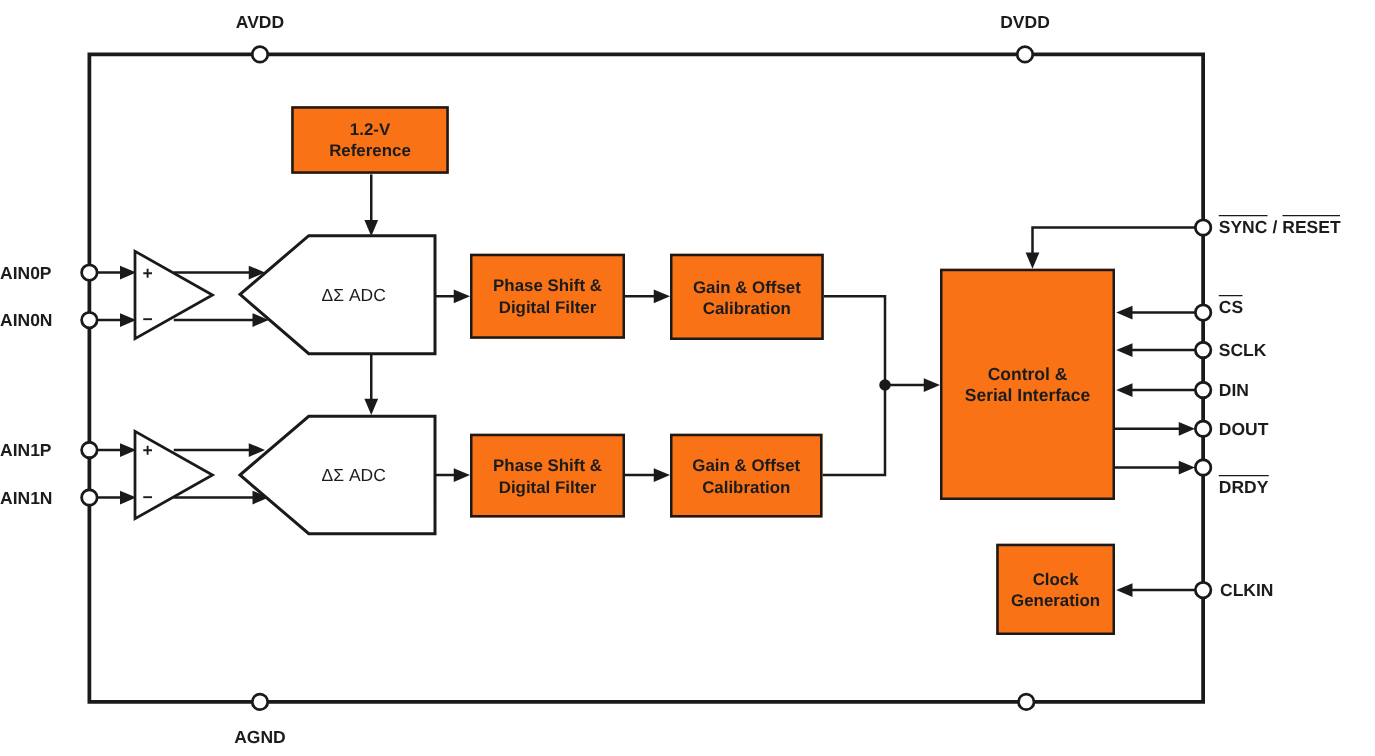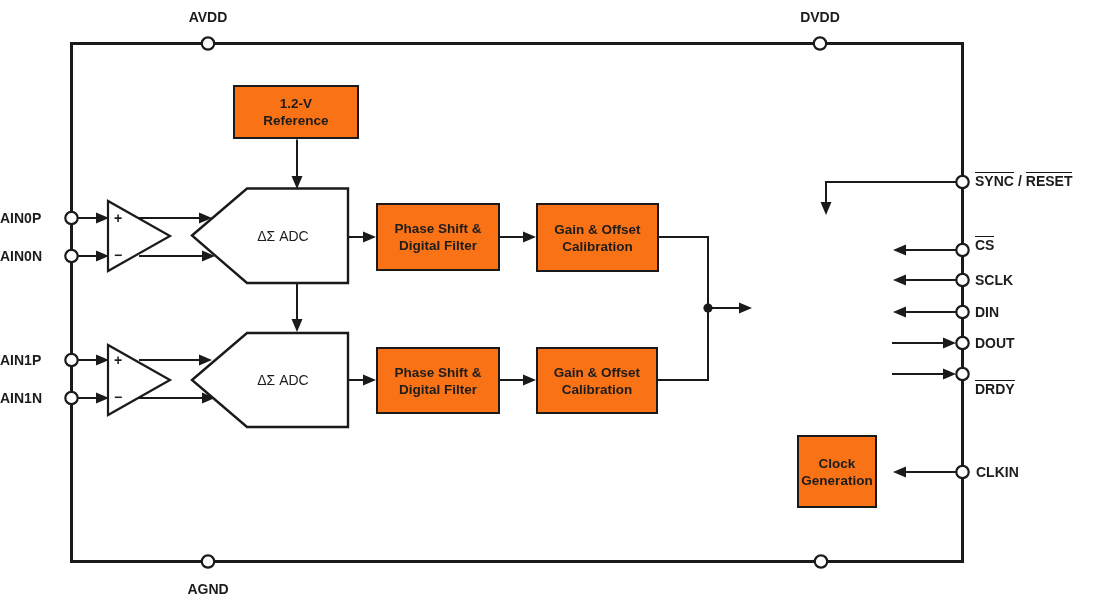--- a/index.html
+++ b/index.html
@@ -128,21 +128,23 @@
   <div class="box" style="left:233px; top:85px;  width:126px; height:54px;">1.2-V
 Reference</div>
   <div class="box" style="left:376px; top:203px; width:124px; height:68px;">Phase Shift &amp;
 Digital Filter</div>
   <div class="box" style="left:536px; top:203px; width:123px; height:69px;">Gain &amp; Offset
 Calibration</div>
   <div class="box" style="left:376px; top:347px; width:124px; height:67px;">Phase Shift &amp;
 Digital Filter</div>
   <div class="box" style="left:536px; top:347px; width:122px; height:67px;">Gain &amp; Offset
 Calibration</div>
-  <div class="box" style="left:797px; top:435px; width:80px; height:73px;">Clock
+  <div class="box" style="left:752px; top:215px; width:140px; height:185px; font-size:14px;">Control &amp;
+Serial Interface</div>
+  <div class="box" style="left:797px; top:435px; width:95px; height:73px;">Clock
 Generation</div>
 
   <div class="free-lbl" style="left:223px; top:228px; width:120px;">ΔΣ ADC</div>
   <div class="free-lbl" style="left:223px; top:372px; width:120px;">ΔΣ ADC</div>
 
   <div class="ampsign" style="left:110px; top:210px;">+</div>
   <div class="ampsign" style="left:110px; top:247px;">−</div>
   <div class="ampsign" style="left:110px; top:352px;">+</div>
   <div class="ampsign" style="left:110px; top:389px;">−</div>
 

